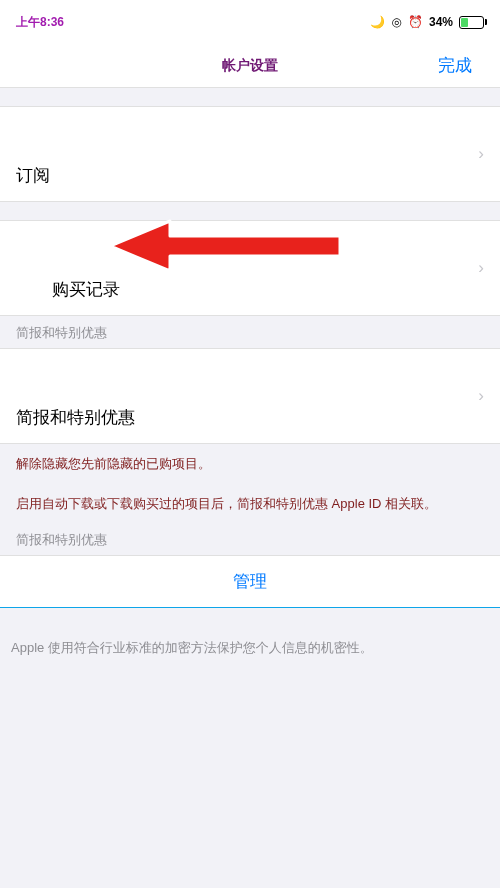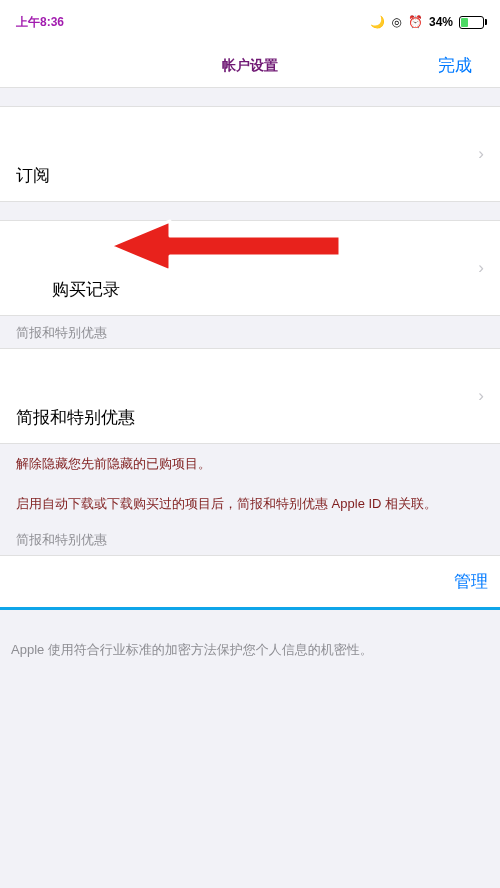--- a/index.html
+++ b/index.html
@@ -172,24 +172,24 @@
       font-size: 13px;
       color: #7f1d1d;
       background: #f2f2f7;
       line-height: 1.5;
     }
 
     
     .manage-section {
       background: #ffffff;
       border-top: 1px solid #e0e0e0;
-      border-bottom: 3px solid #0ea5e9;
-      display: flex;
-      align-items: center;
-      justify-content: flex-end;
+      border-bottom: 1px solid #0ea5e9;
+      display: flex;
+      align-items: center;
+      justify-content: center;
       padding: 14px 12px;
       cursor: pointer;
     }
 
     .manage-text {
       font-size: 17px;
       color: #007aff;
     }
 
     

